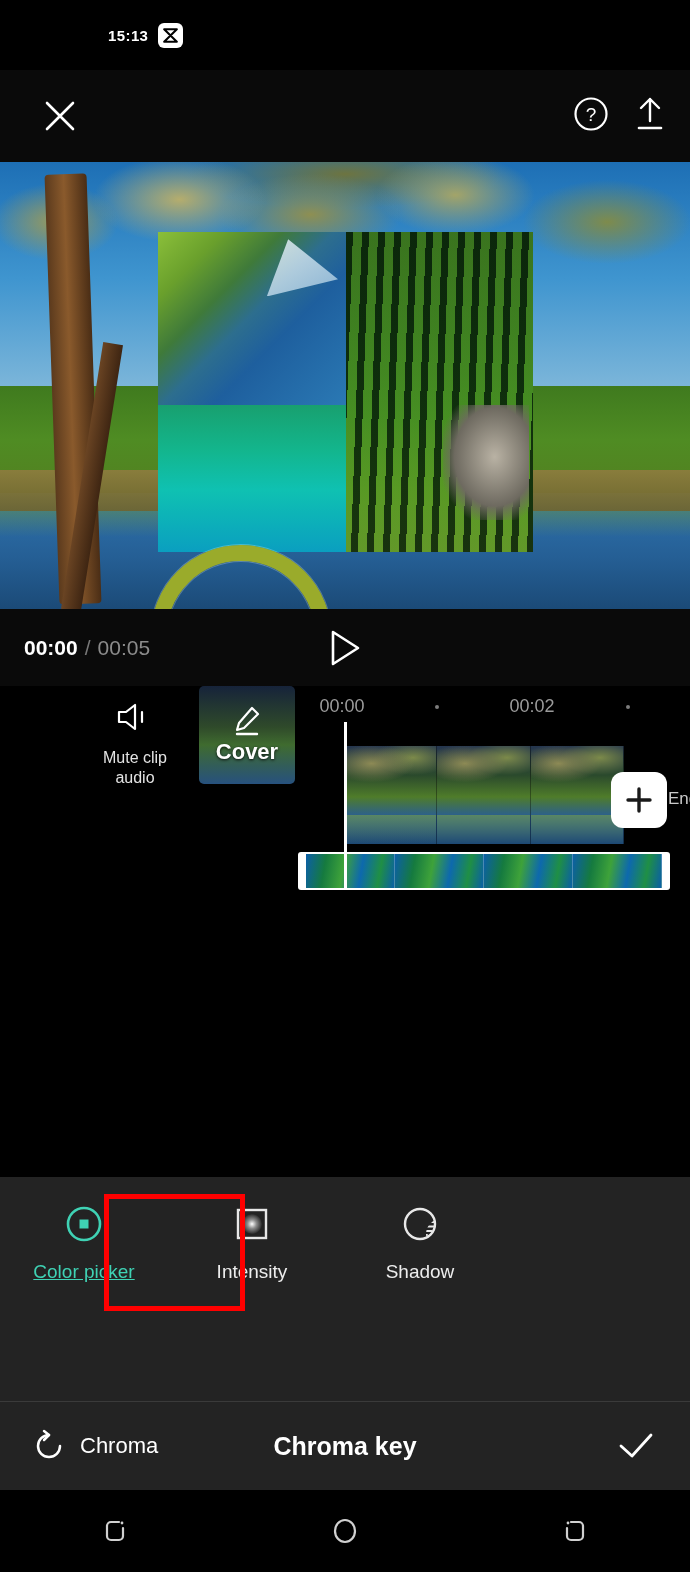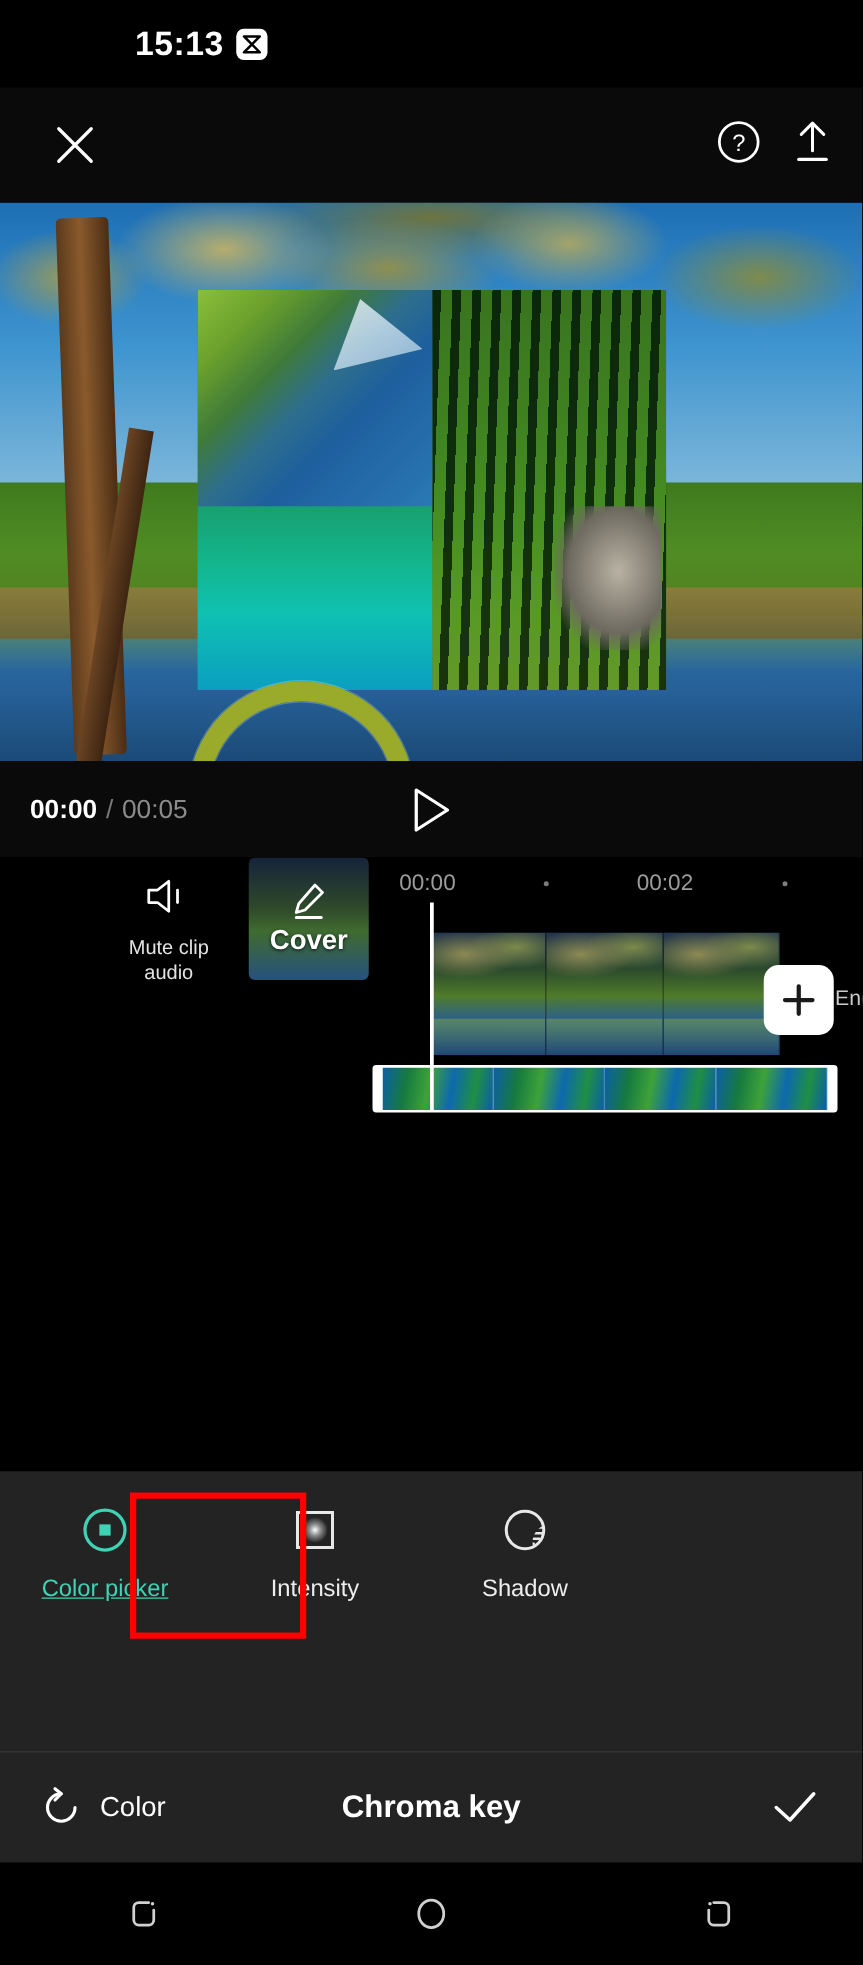--- a/index.html
+++ b/index.html
@@ -6,21 +6,21 @@
   body{
     width:690px;height:1572px;overflow:hidden;
     font-family:"Liberation Sans","DejaVu Sans",sans-serif;
     color:#fff;position:relative;
   }
   .phone{position:absolute;inset:0;background:#000;display:flex;flex-direction:column;}
 
   
   .statusbar{height:70px;flex:0 0 70px;position:relative;background:#000;}
   .sb-left{position:absolute;left:108px;top:0;height:70px;display:flex;align-items:center;gap:10px;}
-  .sb-clock{font-size:27px;font-weight:700;letter-spacing:.4px;color:#fff;text-align:right;}
+  .sb-clock{font-size:15px;font-weight:700;letter-spacing:.4px;color:#fff;text-align:right;}
   .capcut-ico{width:25px;height:25px;background:#fff;border-radius:6px;display:flex;align-items:center;justify-content:center;}
   .sb-right{position:absolute;right:24px;top:0;height:70px;display:flex;align-items:center;gap:15px;}
   .batt{width:44px;height:22px;border:2px solid #fff;border-radius:5px;position:relative;display:flex;align-items:center;justify-content:center;box-sizing:border-box;}
   .batt:after{content:"";position:absolute;left:-6px;top:6px;width:4px;height:9px;background:#fff;border-radius:2px 0 0 2px;}
   .batt-fill{position:absolute;right:1px;top:1px;bottom:1px;width:46%;background:#8a8a8a;border-radius:0 3px 3px 0;}
   .batt-txt{position:relative;font-size:14px;font-weight:700;line-height:1;z-index:2;}
 
   
   .topbar{height:92px;flex:0 0 92px;position:relative;background:#0a0a0a;}
   .tb-close{position:absolute;left:38px;top:50%;transform:translateY(-50%);width:44px;height:44px;display:flex;align-items:center;justify-content:center;}
@@ -310,21 +310,21 @@
 
     </div>
   </div>
 
   <div class="bottombar">
     <div class="reset">
       <svg width="34" height="34" viewBox="0 0 34 34">
         <path d="M28 17 A11 11 0 1 1 17 6" fill="none" stroke="#fff" stroke-width="2.5" stroke-linecap="round"></path>
         <path d="M17 6 L12 2 M17 6 L12 11" fill="none" stroke="#fff" stroke-width="2.5" stroke-linecap="round"></path>
       </svg>
-      <span>Color</span>
+      <span>Chroma</span>
     </div>
     <div class="bb-title">Chroma key</div>
     <div class="confirm">
       <svg width="40" height="34" viewBox="0 0 40 34">
         <path d="M5 17 L16 27 L35 6" fill="none" stroke="#fff" stroke-width="2.8" stroke-linecap="round" stroke-linejoin="round"></path>
       </svg>
     </div>
   </div>
 
   <div class="navbar">

